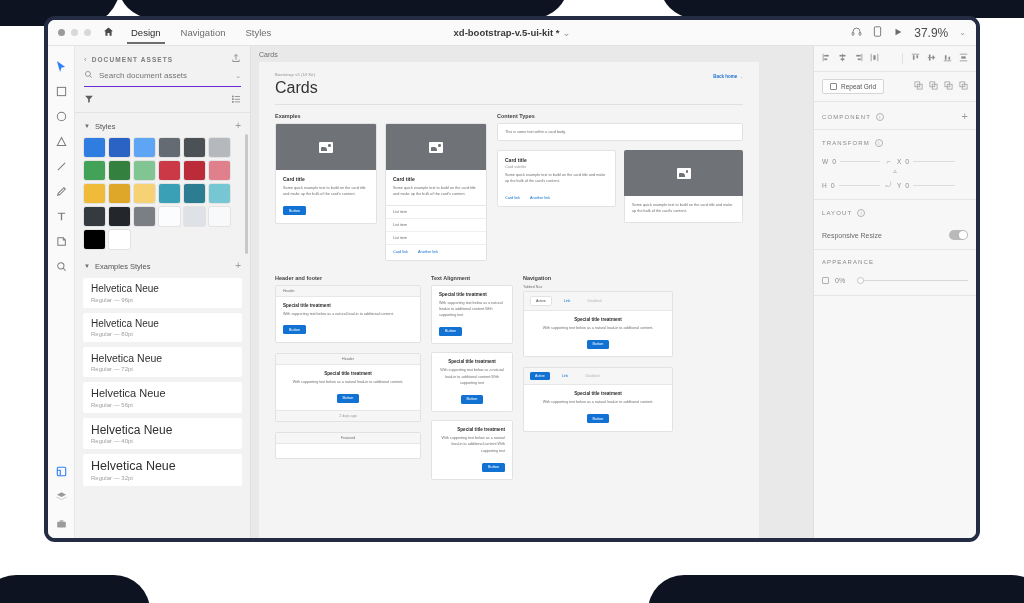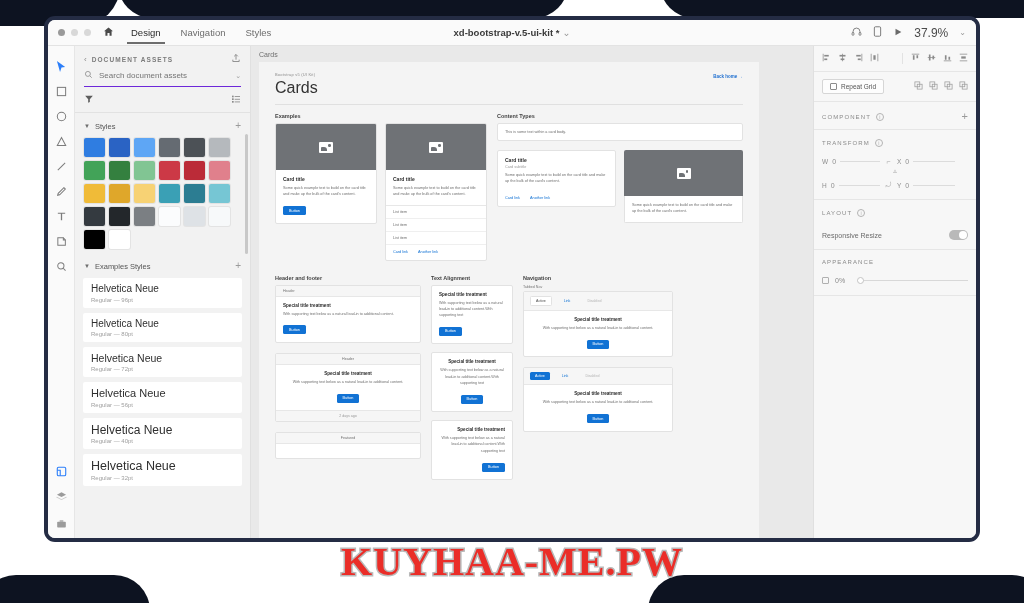--- a/index.html
+++ b/index.html
@@ -729,14 +729,13 @@
           <span class="slider">
               <span class="knob"></span>
             </span>
         </div>
         <div class="divider" style="margin-top:6px"></div>
       </div>
 
     </div>
   </div>
 
-  <div class="watermark">KUYHAA-ME.PW</div>
 </div>
 
 </body></html>

